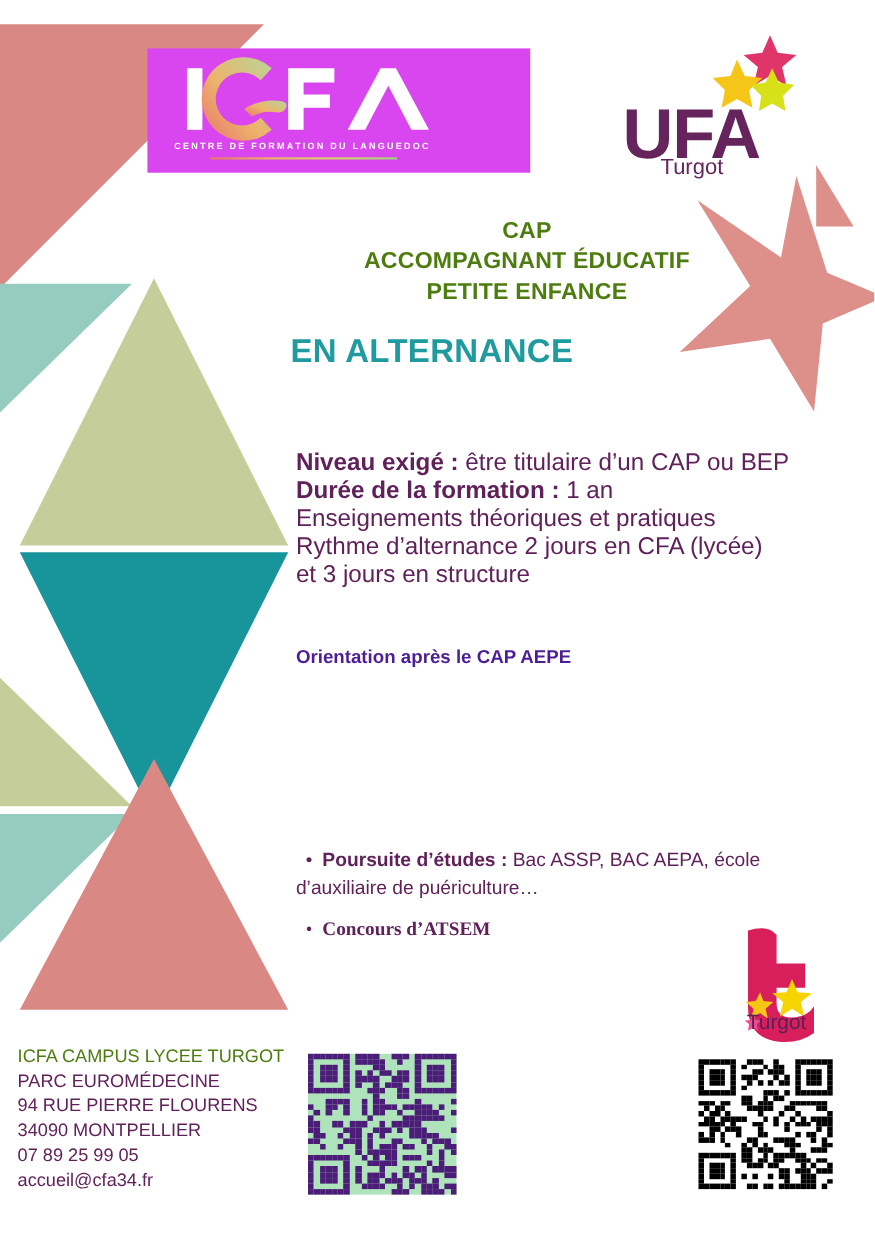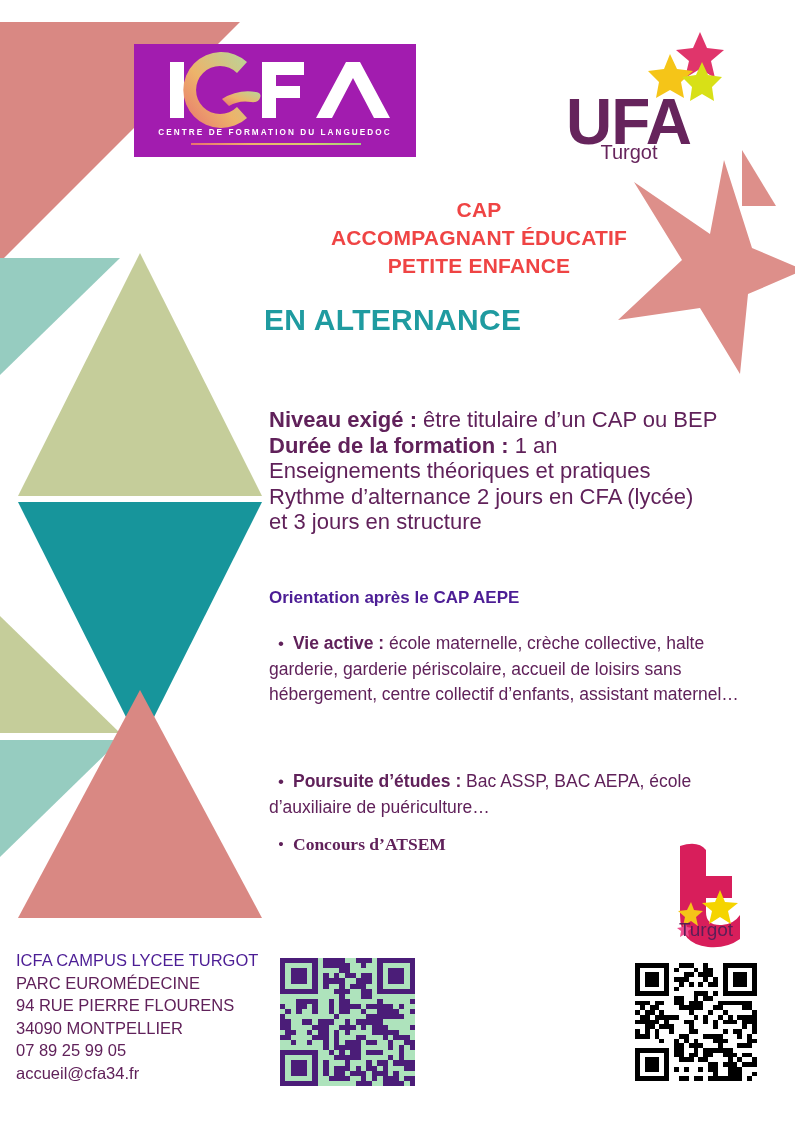--- a/index.html
+++ b/index.html
@@ -71,22 +71,23 @@
   .big-star {
     position: absolute;
     left: 604px; top: 152px;
     width: 200px; height: 240px;
   }
 
   
   .icfa-logo {
     position: absolute;
     left: 134px; top: 44px;
-    width: 282px; height: 113px;
-    background: #a21caf;
+    width: 336px; height: 113px;
+    background: #d946ef;
+    padding-left: 12px;
   }
   .icfa-wordmark {
     position: absolute;
     left: 0; top: 0;
     width: 282px; height: 86px;
   }
   .icfa-tagline {
     position: absolute;
     left: 0; top: 84px;
     width: 282px;
@@ -132,21 +133,21 @@
   }
 
   
   .heading-block {
     position: absolute;
     left: 264px; top: 196px;
     width: 430px;
     text-align: center;
   }
   .heading-block .h-line {
-    color: #ef4444;
+    color: #4d7c0f;
     font-size: 21px;
     font-weight: bold;
     line-height: 28px;
     letter-spacing: 0.2px;
   }
   .alternance {
     position: absolute;
     left: 264px; top: 303px;
     width: 430px;
     color: #1f9ba0;
@@ -194,21 +195,21 @@
   .bullet-lead { font-weight: bold; }
 
   
   .contact {
     position: absolute;
     left: 16px; top: 949px;
     font-size: 16.5px;
     line-height: 22.6px;
     color: #60215a;
   }
-  .contact .teal { color: #4c1d95; }
+  .contact .teal { color: #4d7c0f; }
 
   
   .qr1 {
     position: absolute;
     left: 280px; top: 958px;
     width: 135px; height: 128px;
     background: #aee3bc;
     padding: 0;
     box-sizing: border-box;
   }
@@ -300,21 +301,20 @@
   <div class="body-block">
       <div><b>Niveau  exigé :</b><span> être titulaire d’un CAP ou BEP</span></div>
       <div><b>Durée de la formation :</b><span> 1 an</span></div>
       <div><span>Enseignements théoriques et pratiques</span></div>
       <div><span>Rythme d’alternance 2 jours en CFA (lycée)</span></div>
       <div><span>et 3 jours en structure</span></div>
     </div>
 
   <div class="orientation-title">Orientation après le CAP AEPE</div>
 
-  <div class="bullet-group bg-1"><span class="bullet-mark">•</span><span class="bullet-lead">Vie active :</span><span> école maternelle, crèche collective, halte garderie, garderie périscolaire, accueil de loisirs sans hébergement, centre collectif d’enfants, assistant maternel…</span></div>
   <div class="bullet-group bg-2"><span class="bullet-mark">•</span><span class="bullet-lead">Poursuite d’études :</span><span> Bac ASSP, BAC AEPA, école d’auxiliaire de puériculture…</span></div>
   <div class="bullet-group bg-3"><span class="bullet-mark">•</span><span class="bullet-lead">Concours d’ATSEM</span></div>
 
   <div class="contact">
       <div class="teal">ICFA CAMPUS LYCEE TURGOT</div>
       <div>PARC EUROMÉDECINE</div>
       <div>94 RUE PIERRE FLOURENS</div>
       <div>34090 MONTPELLIER</div>
       <div> 07 89 25 99 05</div>
       <div>accueil@cfa34.fr</div>

